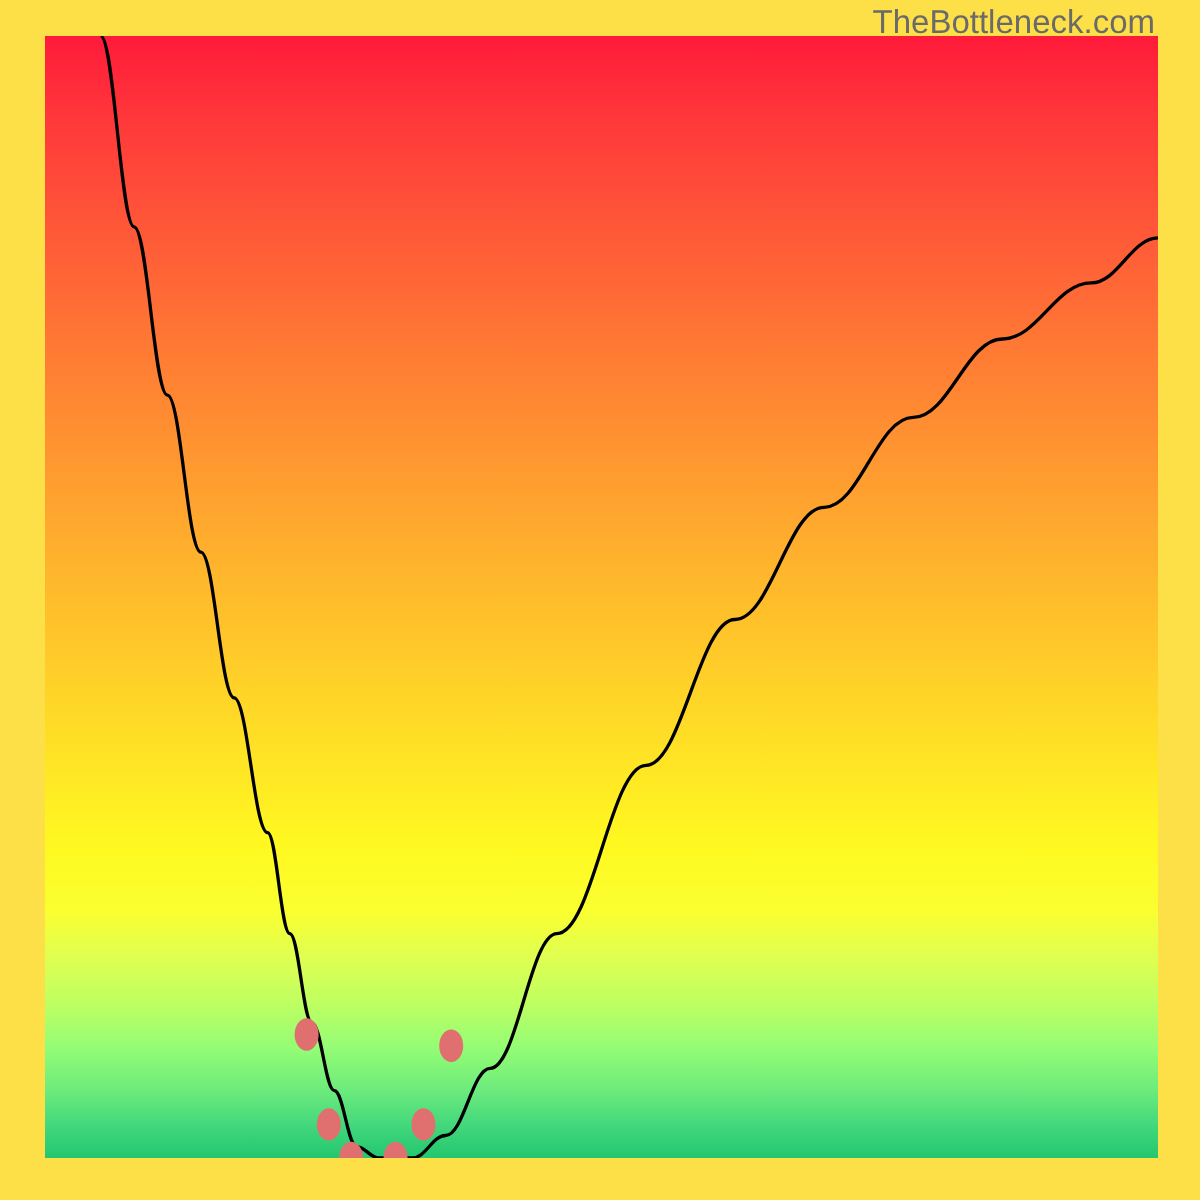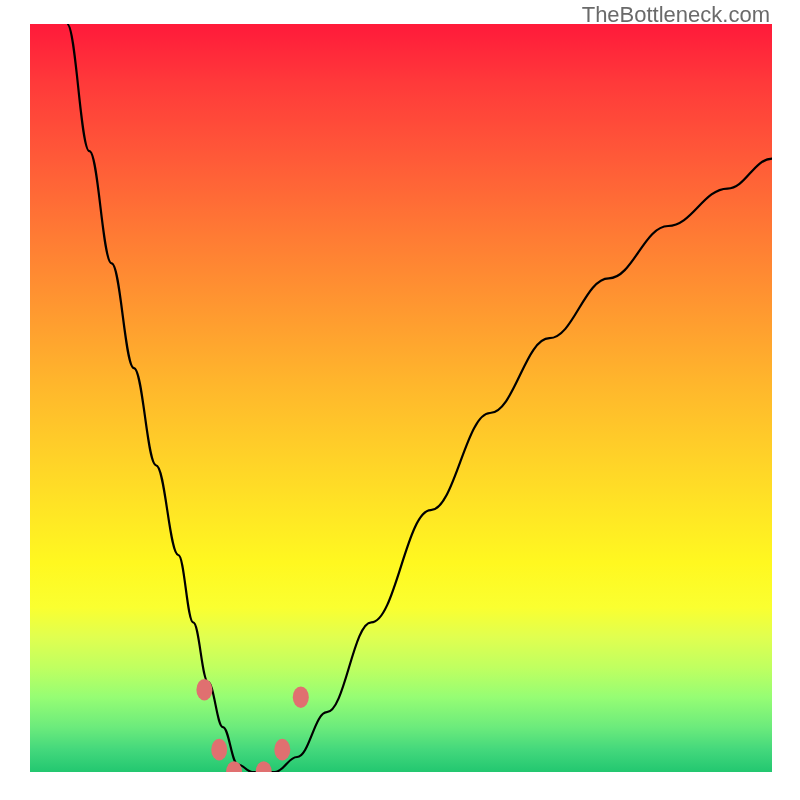--- a/index.html
+++ b/index.html
@@ -8,21 +8,21 @@
     background: #000;
     width: 800px;
     height: 800px;
     overflow: hidden;
     font-family: Arial, Helvetica, sans-serif;
   }
   .chart-container {
     position: relative;
     width: 800px;
     height: 800px;
-    background: #ffffff;
+    background: #fde047;
   }
   .plot-area {
     position: absolute;
     left: 30px;
     top: 24px;
     width: 742px;
     height: 748px;
     
     background: linear-gradient(to bottom,
       #ff1a3a 0%,

